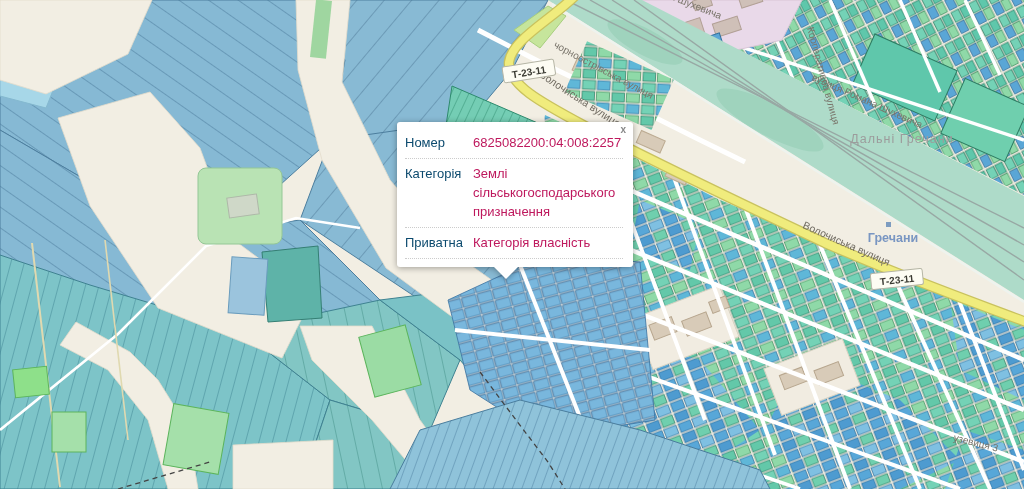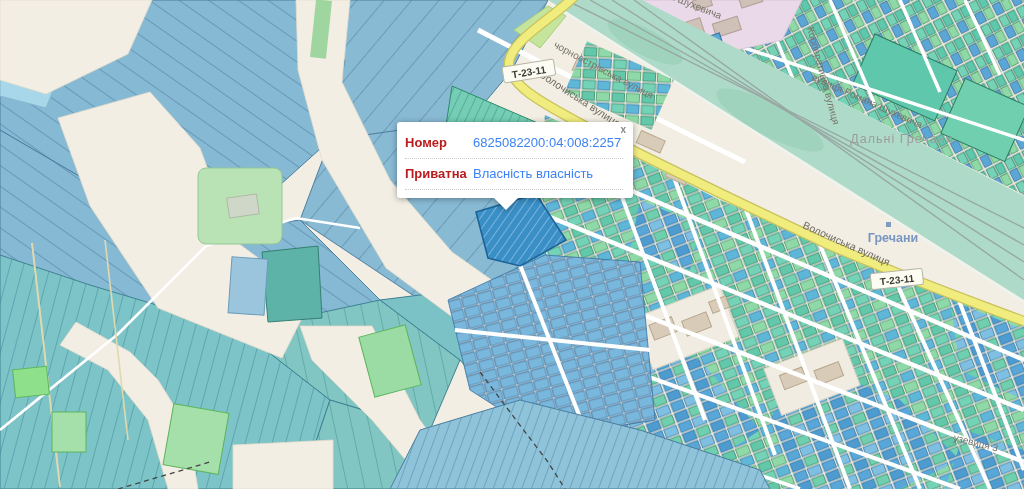--- a/index.html
+++ b/index.html
@@ -4,22 +4,22 @@
 <style>
   html,body{margin:0;padding:0;}
   body{width:1024px;height:489px;overflow:hidden;font-family:"Liberation Sans",sans-serif;}
   .stage{position:relative;width:1024px;height:489px;background:#f2eee3;}
   svg{position:absolute;left:0;top:0;display:block;}
   .popup-wrap{position:absolute;left:397px;top:122px;filter:drop-shadow(0 1px 3px rgba(0,0,0,.35));}
   .popup{position:relative;width:236px;background:#fff;border-radius:3px;padding:6px 10px 8px 8px;box-sizing:border-box;}
   .popup-close{position:absolute;top:3px;right:7px;font-size:10px;line-height:10px;color:#888;cursor:pointer;font-weight:bold;}
   .popup-row{display:flex;padding:5px 0 6px 0;border-bottom:1px dotted #ccc;font-size:13px;line-height:19px;}
   .popup-row:last-child{border-bottom:none;}
-  .popup-label{width:68px;flex:0 0 68px;font-weight:bold;color:#b91c1c;}
-  .popup-value{flex:1;color:#3b82f6;}
+  .popup-label{width:68px;flex:0 0 68px;font-weight:normal;color:#0c4a6e;}
+  .popup-value{flex:1;color:#be185d;}
   .popup-tail{position:absolute;left:96px;top:100%;width:0;height:0;margin-top:-1px;
     border-left:13px solid transparent;border-right:13px solid transparent;border-top:13px solid #fff;}
   text{font-family:"Liberation Sans",sans-serif;}
   .stlabel{fill:#79746a;font-size:10px;}
   .stlabel2{fill:#6f6a60;font-size:10.5px;}
   .placelabel{fill:#9c9c9c;font-size:12.5px;letter-spacing:1px;}
   .stationlabel{fill:#7996c2;font-size:12.5px;font-weight:bold;}
   .shield-text{fill:#3b3b33;font-size:10px;font-weight:bold;}
 </style>
 </head>
@@ -271,20 +271,24 @@
 </svg>
 
 <div class="popup-wrap">
   <div class="popup">
     <div class="popup-close">x</div>
     <div class="popup-row">
       <div class="popup-label">Номер</div>
       <div class="popup-value">6825082200:04:008:2257</div>
     </div>
     <div class="popup-row">
+      <div class="popup-label">Категорія</div>
+      <div class="popup-value">Землі сільськогосподарського призначення</div>
+    </div>
+    <div class="popup-row">
       <div class="popup-label">Приватна</div>
-      <div class="popup-value">Власність власність</div>
+      <div class="popup-value">Категорія власність</div>
     </div>
     <div class="popup-tail"></div>
   </div>
 </div>
 
 </div>
 
 </body></html>

